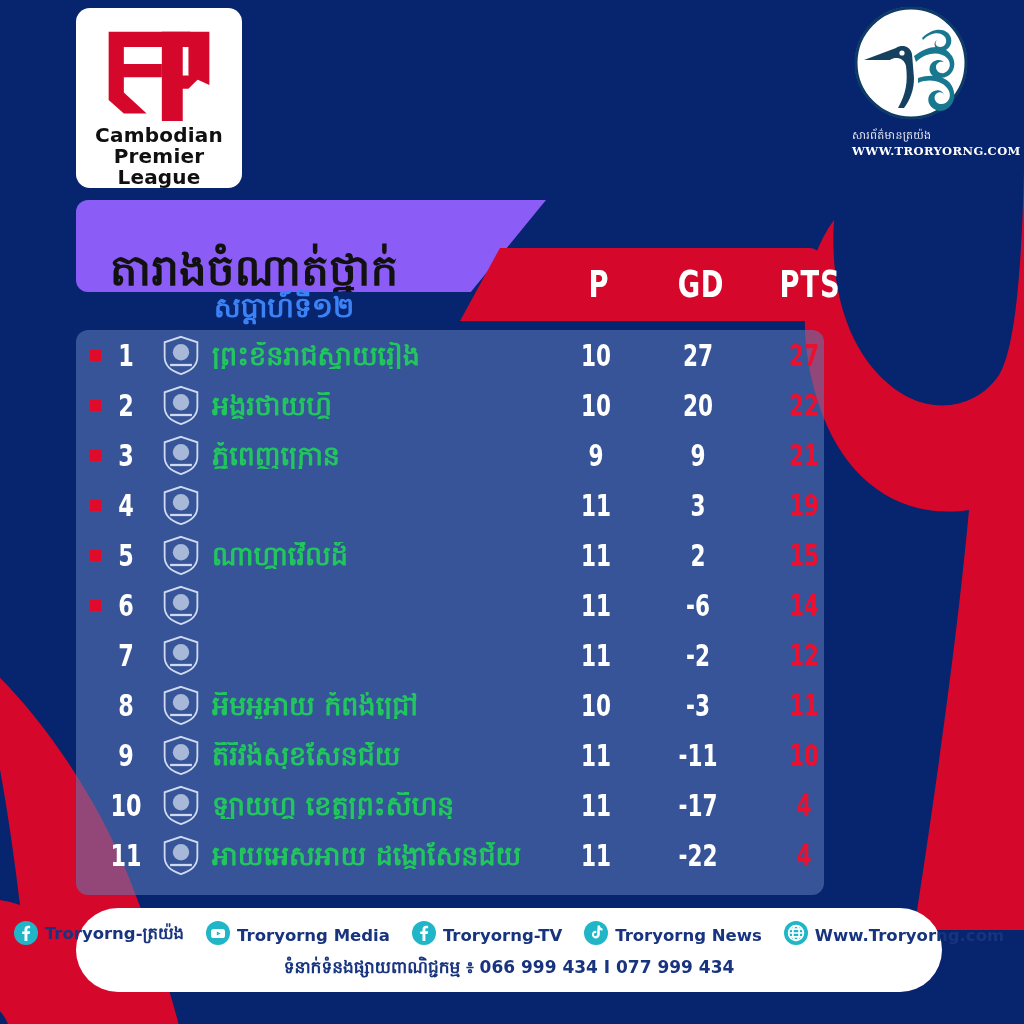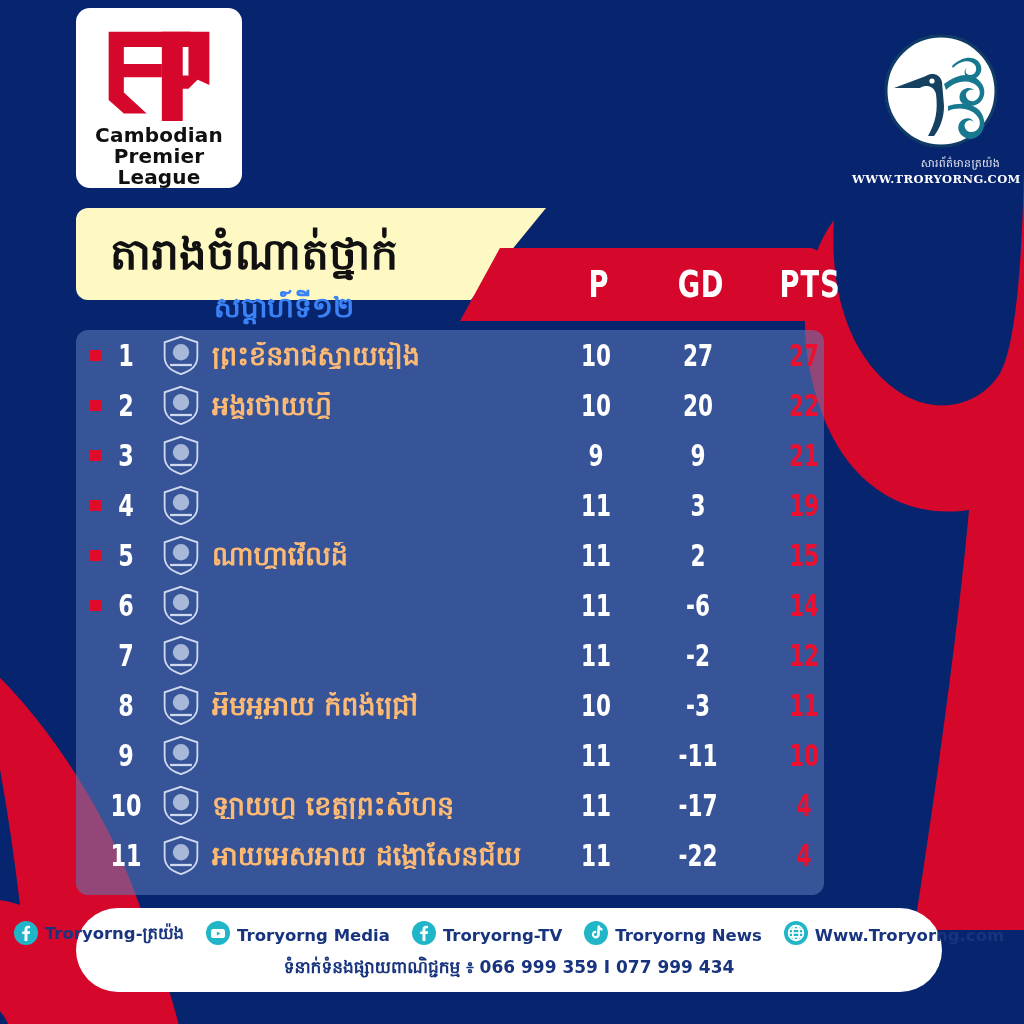--- a/index.html
+++ b/index.html
@@ -20,31 +20,31 @@
   #cpl-logo-card{
     position:absolute;left:76px;top:8px;width:166px;height:180px;
     background:#ffffff;border-radius:14px;
     display:flex;flex-direction:column;align-items:center;justify-content:flex-start;
   }
   #cpl-mark{margin-top:18px;}
   #cpl-word{margin-top:4px;text-align:center;line-height:1.05;}
   #cpl-word div{font-weight:bold;color:#101010;font-size:20px;letter-spacing:.2px;}
 
   
-  #tr-logo{position:absolute;right:24px;top:32px;width:148px;text-align:right;}
+  #tr-logo{position:absolute;right:24px;top:4px;width:148px;text-align:left;}
   #tr-khmer{color:#e8eaf4;font-size:11px;margin-top:2px;letter-spacing:.3px;}
   #tr-url{color:#ffffff;font-size:11.5px;font-weight:bold;letter-spacing:.4px;
           font-family:"DejaVu Serif","Liberation Serif",serif;}
 
   
   #title-banner{
-    position:absolute;left:76px;top:208px;width:470px;height:92px;
-    background:#fef9c3;border-radius:12px 0 0 12px;
+    position:absolute;left:76px;top:200px;width:470px;height:92px;
+    background:#8b5cf6;border-radius:12px 0 0 12px;
     clip-path:polygon(0 0, 100% 0, 84% 100%, 0 100%);
-    display:flex;align-items:center;
+    display:flex;align-items:flex-end;
   }
   #title-text{
     margin-left:34px;color:#111111;font-size:43px;font-weight:bold;
     letter-spacing:.5px;line-height:1;white-space:nowrap;
   }
   #subtitle{
     position:absolute;left:214px;top:290px;
     color:#3b82f6;font-size:28px;font-weight:bold;white-space:nowrap;
   }
   #head-banner{
@@ -76,21 +76,21 @@
   }
   .rank{
     position:absolute;left:22px;width:56px;text-align:center;
     color:#ffffff;font-size:31px;font-weight:bold;
     font-family:"DejaVu Sans Condensed","Liberation Sans Narrow","Liberation Sans",sans-serif;
     transform:scaleX(.8);
   }
   .crest{position:absolute;left:82px;width:46px;height:46px;display:flex;align-items:center;justify-content:center;}
   .team{
     position:absolute;left:136px;width:330px;
-    color:#fdba74;font-size:27px;font-weight:bold;line-height:1;
+    color:#22c55e;font-size:27px;font-weight:bold;line-height:1;
     white-space:nowrap;overflow:hidden;
   }
   .val{
     position:absolute;text-align:center;font-size:30px;font-weight:bold;
     font-family:"DejaVu Sans Condensed","Liberation Sans Narrow","Liberation Sans",sans-serif;
     transform:scaleX(.8);
   }
   .vp{left:470px;width:100px;color:#ffffff;}
   .vgd{left:572px;width:100px;color:#ffffff;}
   .vpts{left:678px;width:100px;color:#ec1030;}
@@ -195,20 +195,21 @@
       <div class="row">
         <span class="marker"></span>
         <span class="rank">3</span>
         <span class="crest">
   <svg viewBox="0 0 44 44" width="40" height="40">
     <path d="M22 2 L40 8 V24 C40 34 32 40 22 43 C12 40 4 34 4 24 V8 Z" fill="none" stroke="#cfd9ef" stroke-width="2"></path>
     <circle cx="22" cy="19" r="9" fill="#cfd9ef" opacity="0.75"></circle>
     <path d="M10 33 H34" stroke="#cfd9ef" stroke-width="2.5"></path>
   </svg>
         </span>
+        <span class="team">ភ្នំពេញក្រោន</span>
         <span class="val vp">9</span>
         <span class="val vgd">9</span>
         <span class="val vpts">21</span>
       </div>
       <div class="row">
         <span class="marker"></span>
         <span class="rank">4</span>
         <span class="crest">
   <svg viewBox="0 0 44 44" width="40" height="40">
     <path d="M22 2 L40 8 V24 C40 34 32 40 22 43 C12 40 4 34 4 24 V8 Z" fill="none" stroke="#cfd9ef" stroke-width="2"></path>
@@ -278,20 +279,21 @@
       </div>
       <div class="row">
         <span class="rank">9</span>
         <span class="crest">
   <svg viewBox="0 0 44 44" width="40" height="40">
     <path d="M22 2 L40 8 V24 C40 34 32 40 22 43 C12 40 4 34 4 24 V8 Z" fill="none" stroke="#cfd9ef" stroke-width="2"></path>
     <circle cx="22" cy="19" r="9" fill="#cfd9ef" opacity="0.75"></circle>
     <path d="M10 33 H34" stroke="#cfd9ef" stroke-width="2.5"></path>
   </svg>
         </span>
+        <span class="team">តិរីវង់សុខសែនជ័យ</span>
         <span class="val vp">11</span>
         <span class="val vgd">-11</span>
         <span class="val vpts">10</span>
       </div>
       <div class="row">
         <span class="rank">10</span>
         <span class="crest">
   <svg viewBox="0 0 44 44" width="40" height="40">
     <path d="M22 2 L40 8 V24 C40 34 32 40 22 43 C12 40 4 34 4 24 V8 Z" fill="none" stroke="#cfd9ef" stroke-width="2"></path>
     <circle cx="22" cy="19" r="9" fill="#cfd9ef" opacity="0.75"></circle>
@@ -353,16 +355,16 @@
         <div class="social-item">
           <span><svg width="24" height="24" viewBox="0 0 24 24">
               <circle cx="12" cy="12" r="12" fill="#20b6c8"></circle>
               <circle cx="12" cy="12" r="7.4" fill="none" stroke="#fff" stroke-width="1.7"></circle>
               <ellipse cx="12" cy="12" rx="3.3" ry="7.4" fill="none" stroke="#fff" stroke-width="1.7"></ellipse>
               <path d="M4.8 12h14.4M6 8.1h12M6 15.9h12" stroke="#fff" stroke-width="1.6"></path>
             </svg></span>
           <span class="social-label">Www.Troryorng.com</span>
         </div>
       </div>
-    <div id="contact">ទំនាក់ទំនងផ្សាយពាណិជ្ជកម្ម ៖ 066 999 359 I 077 999 434</div>
+    <div id="contact">ទំនាក់ទំនងផ្សាយពាណិជ្ជកម្ម ៖ 066 999 434 I 077 999 434</div>
   </div>
 
 </div>
 
 </body></html>

